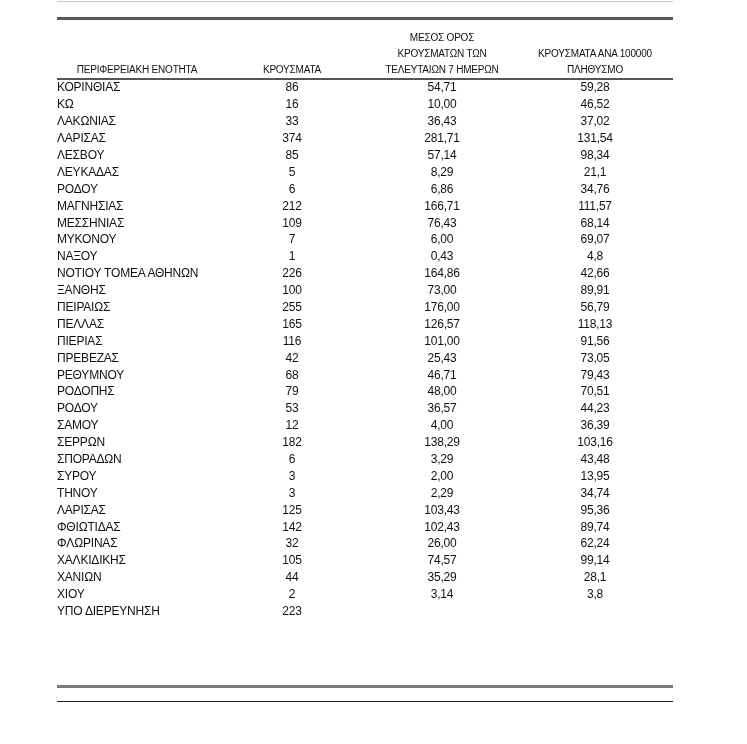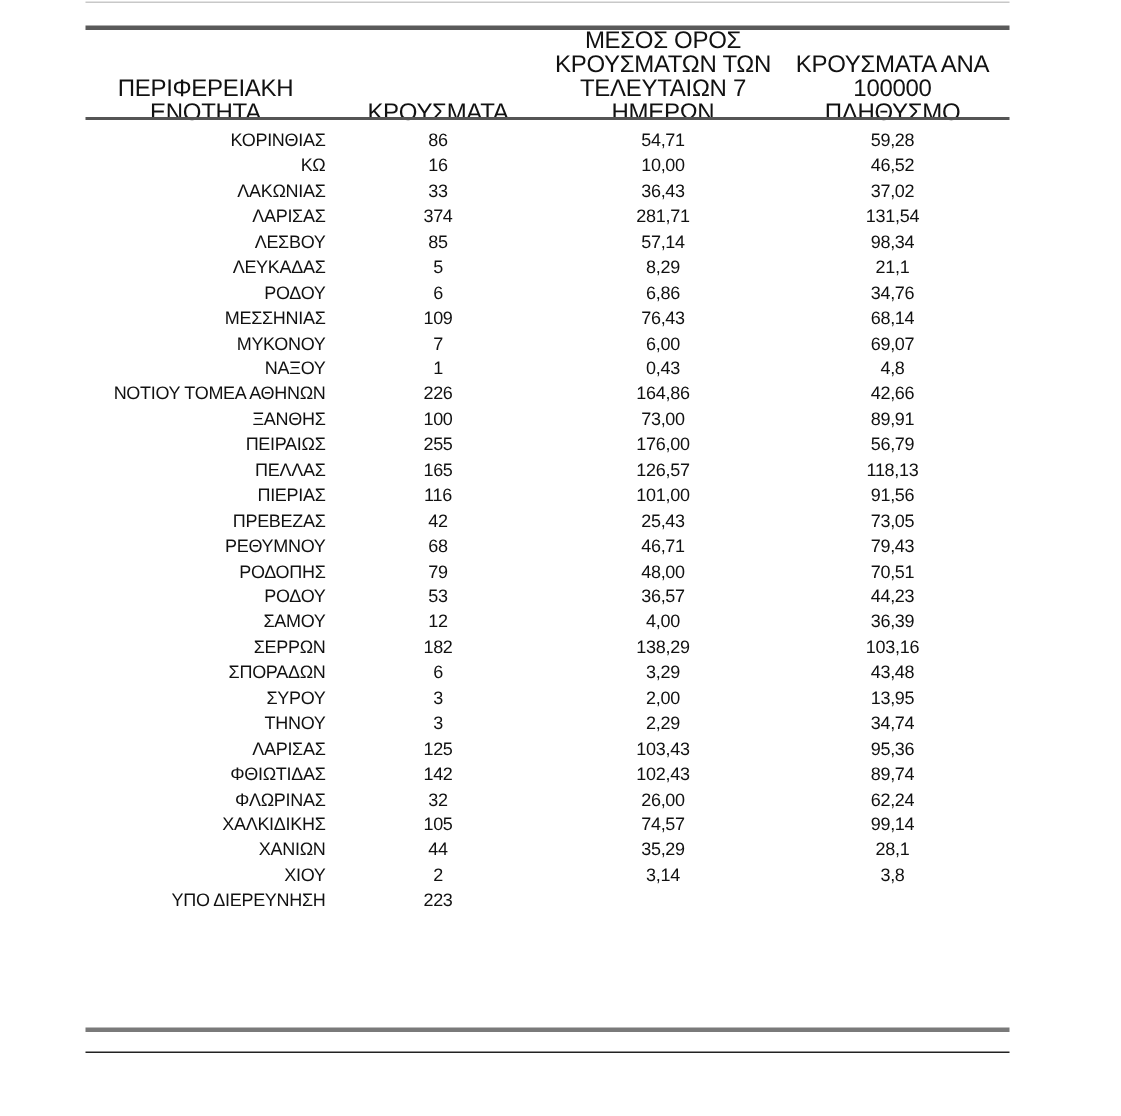--- a/index.html
+++ b/index.html
@@ -7,26 +7,26 @@
          font-family: "Liberation Sans", "DejaVu Sans", sans-serif; color: #111; }
   .rule { position: absolute; left: 57px; width: 616px; }
   .rule-top-thin { top: 1px; height: 1px; background: #c8c8c8; }
   .rule-top-thick { top: 17px; height: 3px; background: #5a5a5a; }
   .rule-header { top: 78px; height: 2px; background: #555; }
   .rule-bottom { top: 685px; height: 3px; background: #7a7a7a; }
   .rule-final { top: 701px; height: 1px; background: #222; }
 
   table { position: absolute; left: 57px; top: 20px; width: 616px;
           border-collapse: collapse; table-layout: fixed; font-size: 12px; }
-  th { font-weight: normal; font-size: 16px; text-align: center; vertical-align: bottom;
+  th { font-weight: normal; font-size: 10px; text-align: center; vertical-align: bottom;
        line-height: 16px; padding: 0 0 1px 0; height: 58px; letter-spacing: -0.2px; }
   td { text-align: center; height: 16.9px; padding: 0; line-height: 16px; white-space: nowrap;
        letter-spacing: -0.2px; }
   col.c1 { width: 160px; } col.c2 { width: 150px; } col.c3 { width: 150px; } col.c4 { width: 156px; }
-  td.col1 { text-align: right; }
+  td.col1 { text-align: left; }
 </style>
 </head>
 <body>
 
 <div class="rule rule-top-thin"></div>
 <div class="rule rule-top-thick"></div>
 
 <table>
   <colgroup>
       <col class="c1">
@@ -79,20 +79,26 @@
         <td class="col3">8,29</td>
         <td class="col4">21,1</td>
       </tr>
       <tr>
         <td class="col1">ΡΟΔΟΥ</td>
         <td class="col2">6</td>
         <td class="col3">6,86</td>
         <td class="col4">34,76</td>
       </tr>
       <tr>
+        <td class="col1">ΜΑΓΝΗΣΙΑΣ</td>
+        <td class="col2">212</td>
+        <td class="col3">166,71</td>
+        <td class="col4">111,57</td>
+      </tr>
+      <tr>
         <td class="col1">ΜΕΣΣΗΝΙΑΣ</td>
         <td class="col2">109</td>
         <td class="col3">76,43</td>
         <td class="col4">68,14</td>
       </tr>
       <tr>
         <td class="col1">ΜΥΚΟΝΟΥ</td>
         <td class="col2">7</td>
         <td class="col3">6,00</td>
         <td class="col4">69,07</td>

